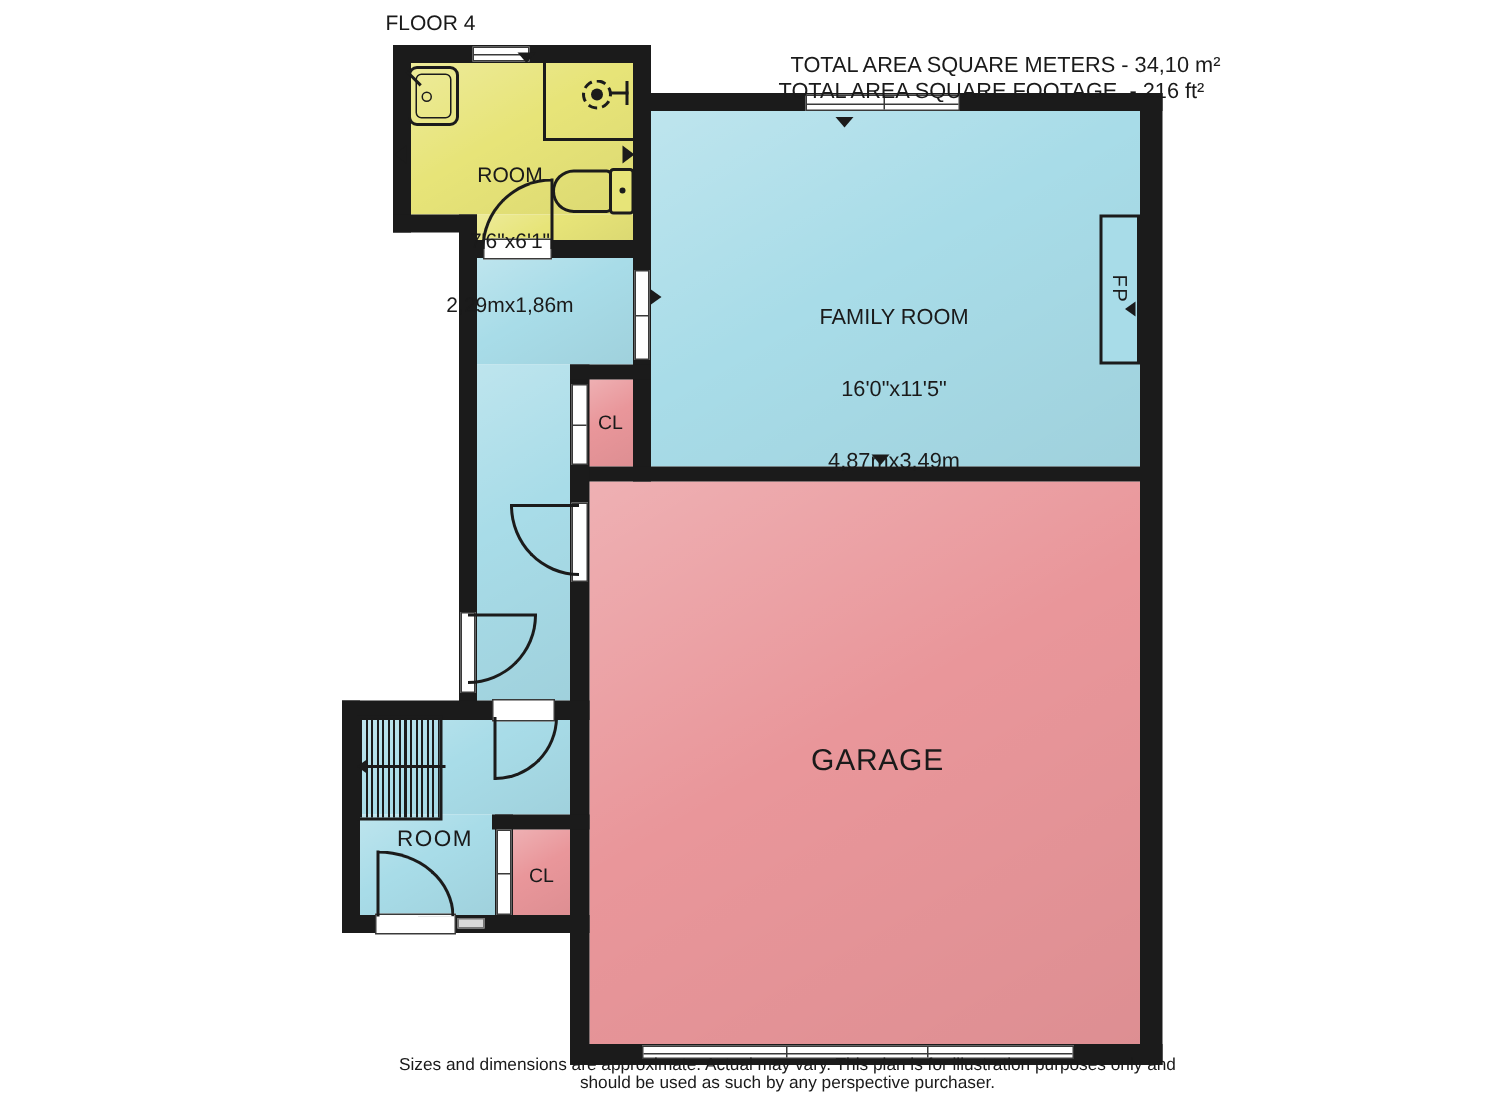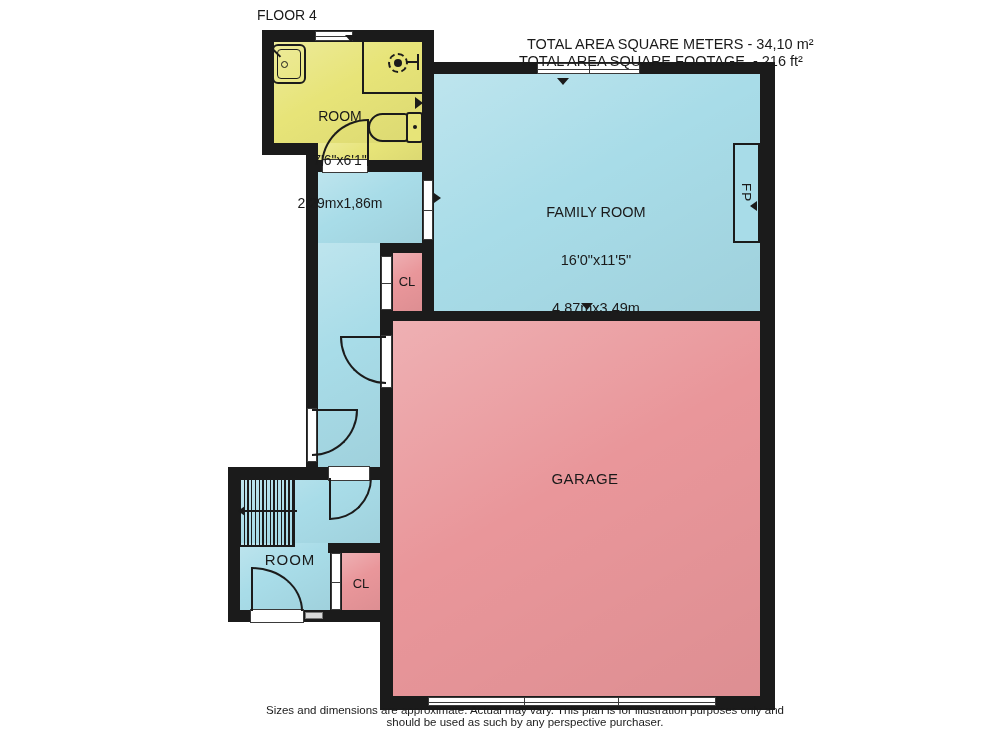--- a/index.html
+++ b/index.html
@@ -148,21 +148,21 @@
   </div>
 
   <div class="lbl" style="left:496px;top:172px;width:200px;font-size:14.5px;line-height:16px;">
     <div>FAMILY ROOM</div>
     <div>16'0"x11'5"</div>
     <div>4,87mx3,49m</div>
   </div>
 
   <div class="lbl" style="left:392px;top:274px;width:30px;font-size:13px;">CL</div>
 
-  <div class="lbl" style="left:535px;top:470px;width:100px;font-size:15px;letter-spacing:0.5px;">GARAGE</div>
+  <div class="lbl" style="left:535px;top:496px;width:100px;font-size:20px;letter-spacing:0.5px;">GARAGE</div>
 
   <div class="lbl" style="left:239px;top:551px;width:102px;font-size:15px;letter-spacing:1px;">ROOM</div>
 
   <div class="lbl" style="left:342px;top:576px;width:38px;font-size:13px;">CL</div>
 
   <div class="lbl" style="left:150px;top:704px;width:750px;font-size:11.5px;">Sizes and dimensions are approximate. Actual may vary. This plan is for illustration purposes only and</div>
   <div class="lbl" style="left:150px;top:716px;width:750px;font-size:11.5px;">should be used as such by any perspective purchaser.</div>
 
 </div>
 

